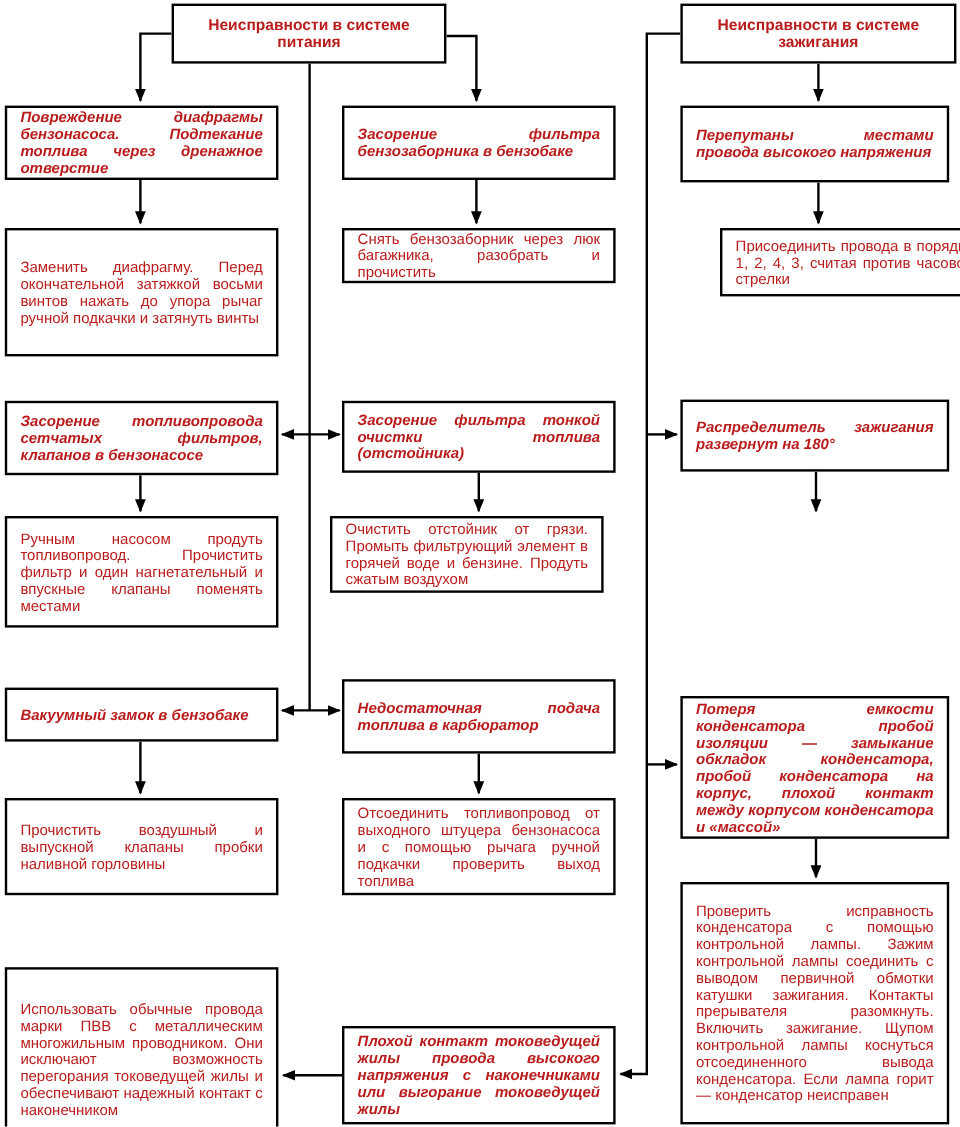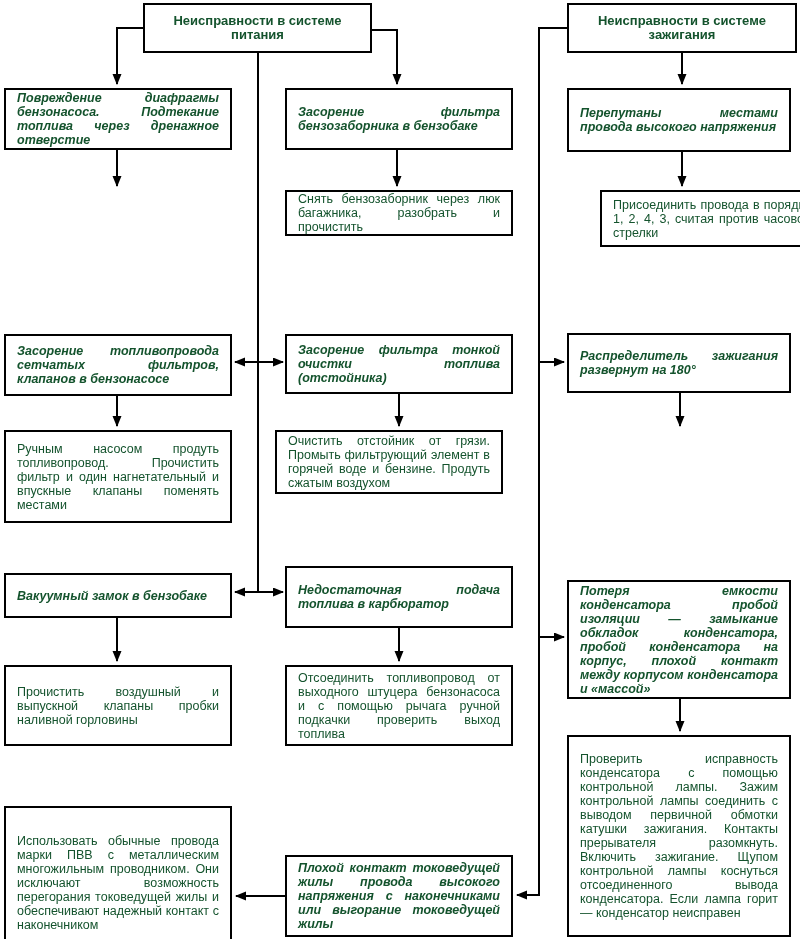--- a/index.html
+++ b/index.html
@@ -1,18 +1,18 @@
 <!DOCTYPE html>
 <html><head>
 <meta charset="utf-8">
 <style>
   html,body { margin:0; padding:0; background:#ffffff; }
   .canvas {
     position:relative; width:800px; height:939px; background:#ffffff;
-    font-family:"Liberation Sans", sans-serif; color:#14532d; overflow:hidden;
+    font-family:"Liberation Sans", sans-serif; color:#b91c1c; overflow:hidden;
   }
   .connectors { position:absolute; left:0; top:0; }
   .box {
     position:absolute; box-sizing:border-box;
     border:2px solid #000; background:#ffffff;
     display:flex; align-items:center;
     padding:3px 11px; font-size:12.5px; line-height:14px;
   }
   .box .txt { width:100%; text-align:justify; }
   .fault .txt { font-weight:bold; font-style:italic; }
@@ -59,20 +59,23 @@
   <div class="box header" style="left:143px;top:3px;width:229px;height:50px">
     <div class="txt">Неисправности в системе питания</div>
   </div>
   <div class="box header" style="left:567px;top:3px;width:230px;height:50px">
     <div class="txt">Неисправности в системе зажигания</div>
   </div>
 
   <div class="box fault" style="left:4px;top:88px;width:228px;height:62px">
     <div class="txt">Повреждение диафрагмы бензонасоса. Подтекание топлива через дренажное отверстие</div>
   </div>
+  <div class="box" style="left:4px;top:190px;width:228px;height:107px">
+    <div class="txt">Заменить диафрагму. Перед окончательной затяжкой восьми винтов нажать до упора рычаг ручной подкачки и затянуть винты</div>
+  </div>
   <div class="box fault" style="left:4px;top:334px;width:228px;height:62px">
     <div class="txt">Засорение топливопровода сетчатых фильтров, клапанов в бензонасосе</div>
   </div>
   <div class="box fault" style="left:4px;top:573px;width:228px;height:45px">
     <div class="txt">Вакуумный замок в бензобаке</div>
   </div>
   <div class="box" style="left:4px;top:430px;width:228px;height:93px">
     <div class="txt">Ручным насосом продуть топливопровод. Прочистить фильтр и один нагнетательный и впускные клапаны поменять местами</div>
   </div>
   <div class="box" style="left:4px;top:665px;width:228px;height:81px">

